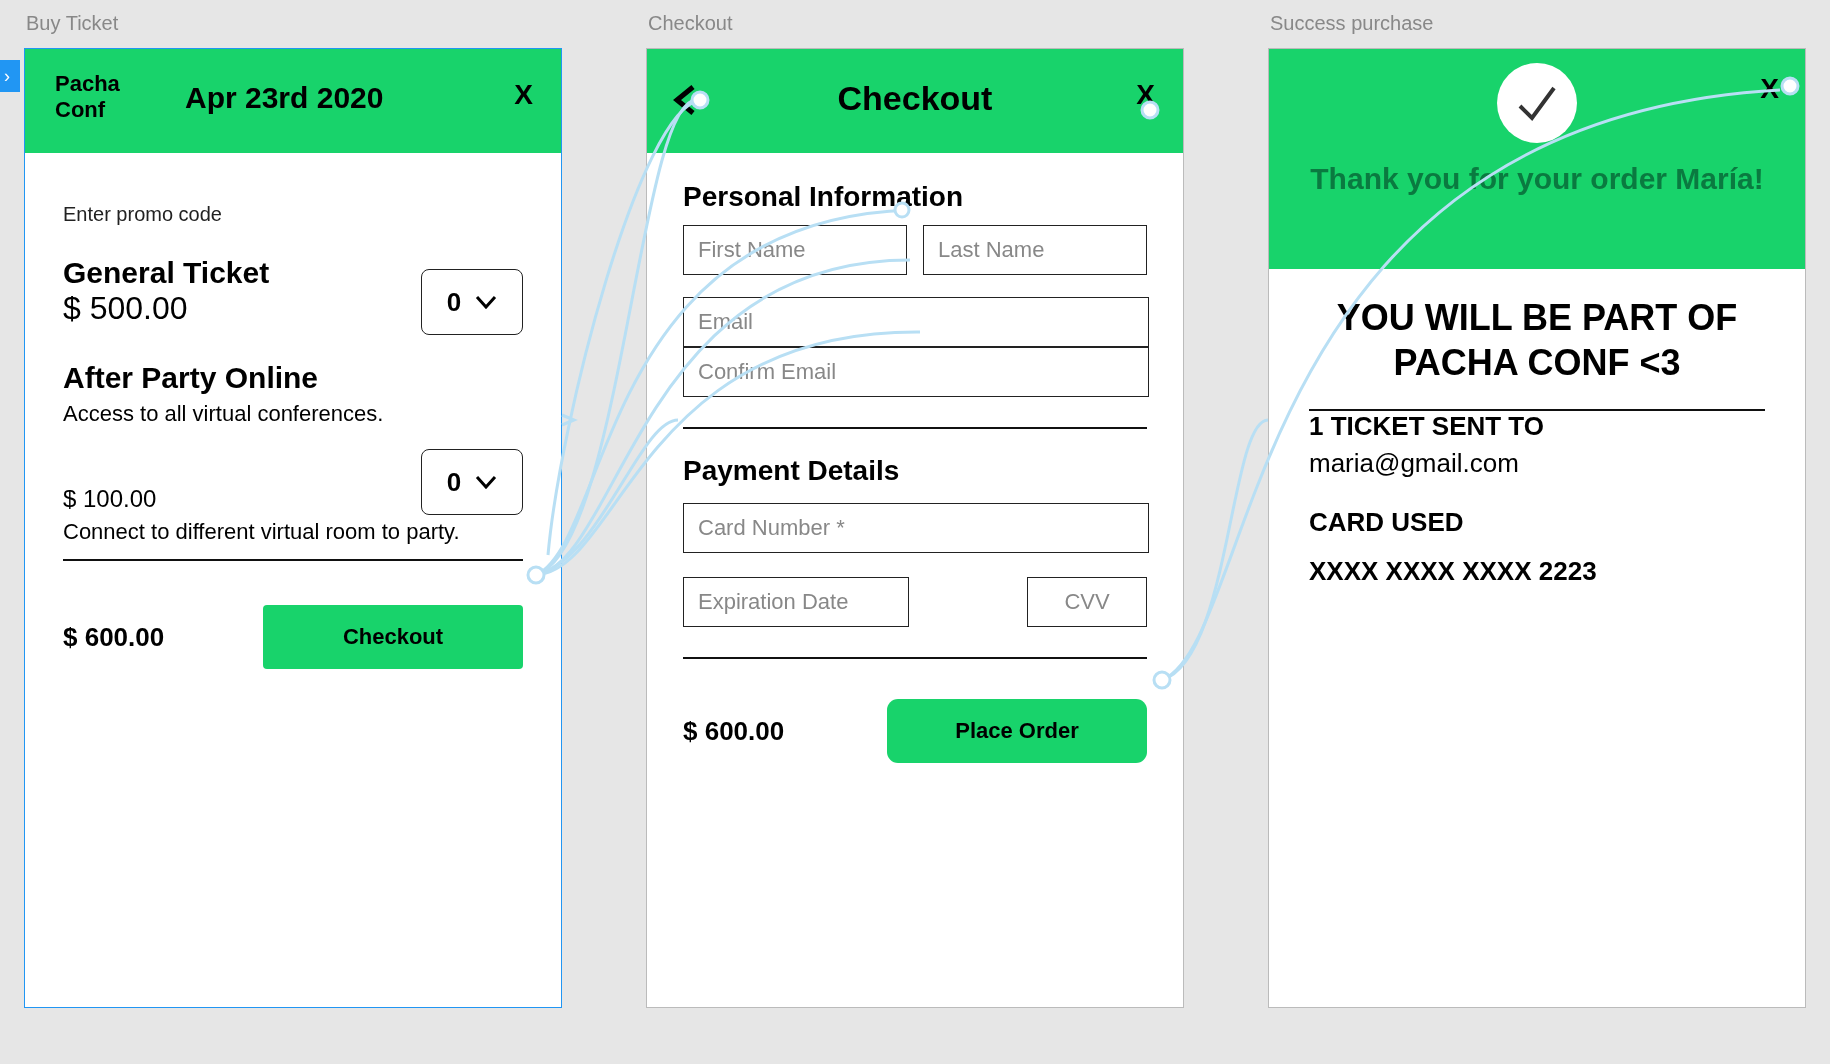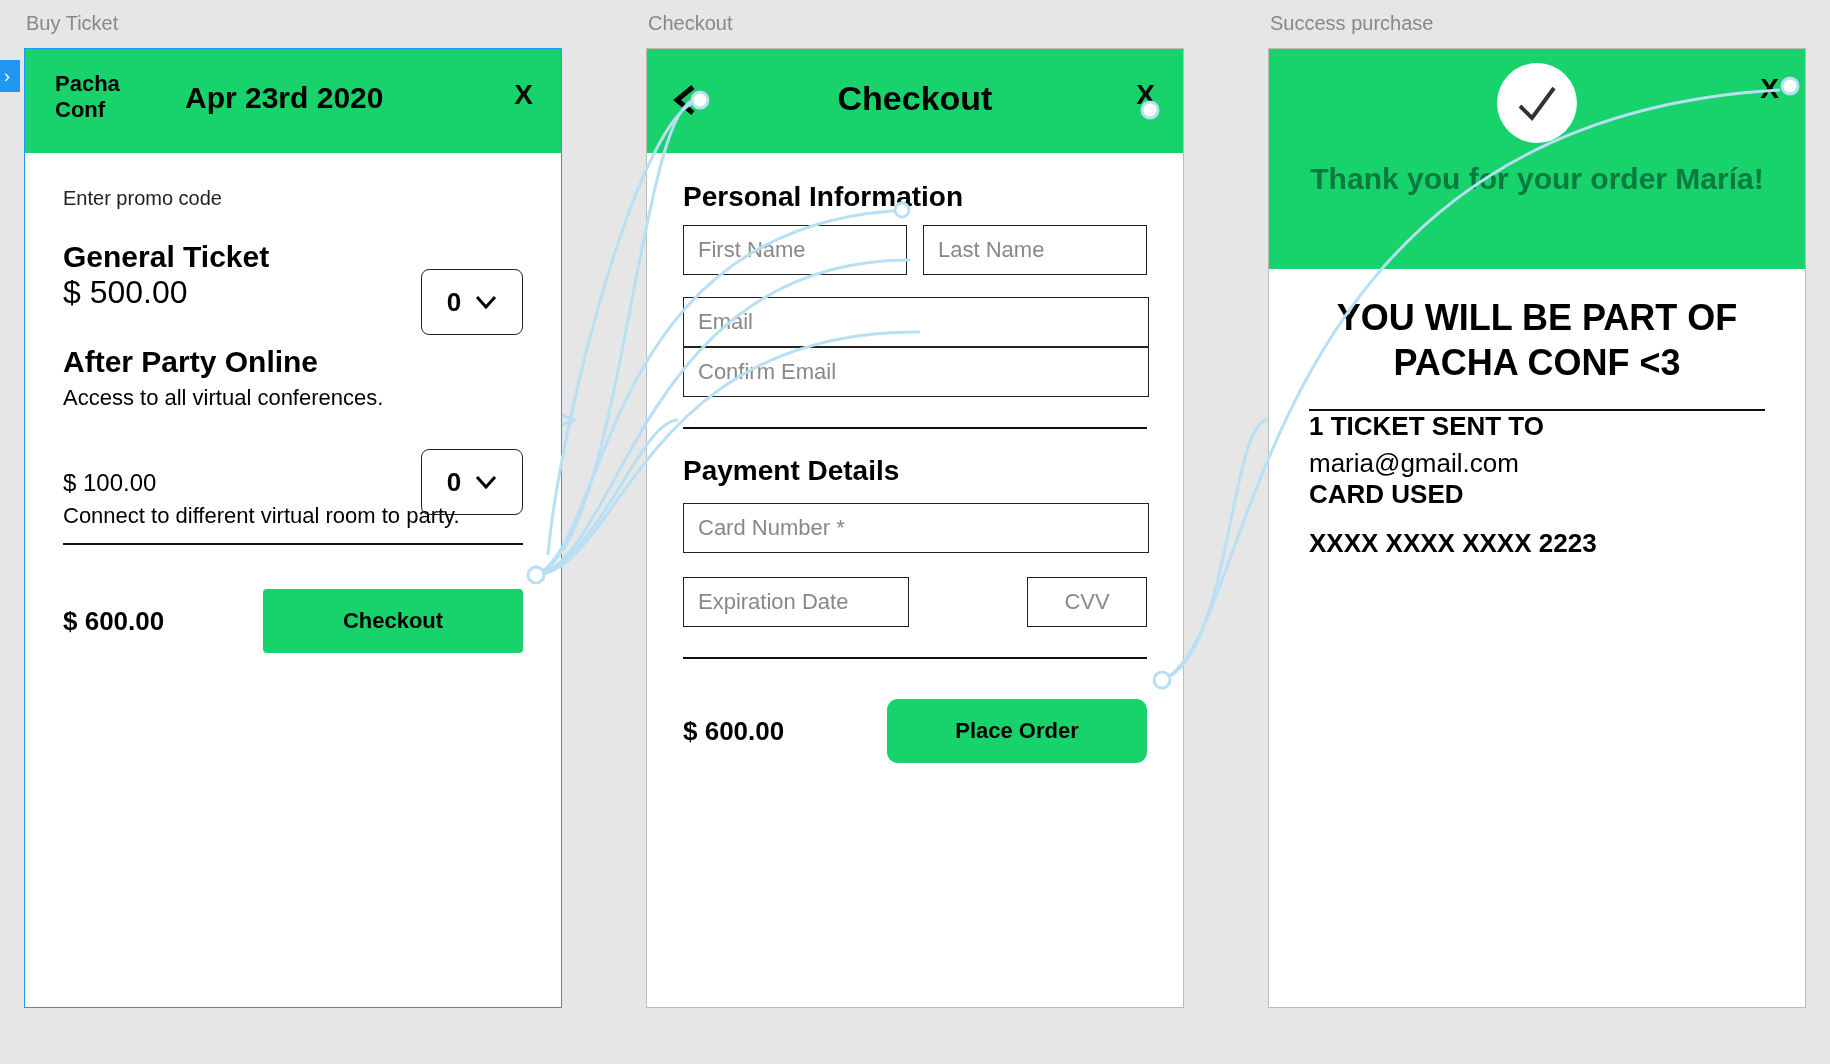--- a/index.html
+++ b/index.html
@@ -26,21 +26,21 @@
   <div class="frame-label" style="left:648px;top:12px;">Checkout</div>
   <div class="frame-label" style="left:1270px;top:12px;">Success purchase</div>
 
   <div class="frame" style="left:24px;top:48px;width:538px;height:960px;border-color:#2196f3;">
     <div class="header" style="height:104px;">
       <div style="position:absolute;left:30px;top:22px;width:90px;font-size:22px;font-weight:bold;line-height:1.2;">Pacha Conf</div>
       <div style="position:absolute;left:160px;top:32px;font-size:30px;font-weight:bold;">Apr 23rd 2020</div>
       <div class="x" style="position:absolute;right:28px;top:30px;">X</div>
     </div>
 
-    <div style="padding:34px 38px 0 38px;">
+    <div style="padding:50px 38px 0 38px;">
       <div style="font-size:20px;color:#222;">Enter promo code</div>
 
       <div style="margin-top:30px;font-size:30px;font-weight:bold;">General Ticket</div>
       <div style="position:absolute;right:38px;top:220px;width:100px;height:64px;border:1px solid #222;border-radius:8px;display:flex;align-items:center;justify-content:center;gap:14px;">
         <span style="font-size:26px;font-weight:bold;">0</span>
         <svg width="22" height="14">
             <polyline points="2,2 11,12 20,2" fill="none" stroke="#000" stroke-width="3"></polyline>
           </svg>
       </div>
       <div style="font-size:32px;">$ 500.00</div>
@@ -113,21 +113,21 @@
     </div>
 
     <div style="padding:26px 40px 0 40px;">
       <div style="font-size:36px;font-weight:bold;text-align:center;line-height:1.25;white-space:pre-line;">YOU WILL BE PART OF
 PACHA CONF &lt;3</div>
       <div class="hr" style="margin-top:24px;"></div>
 
       <div style="font-size:26px;font-weight:bold;">1 TICKET SENT TO</div>
       <div style="margin-top:6px;font-size:26px;">maria@gmail.com</div>
 
-      <div style="font-size:26px;font-weight:bold;">CARD USED</div>
+      <div style="margin-top:28px;font-size:26px;font-weight:bold;">CARD USED</div>
       <div style="margin-top:18px;font-size:26px;font-weight:bold;">XXXX XXXX XXXX 2223</div>
     </div>
   </div>
 
   <svg class="connectors" width="1830" height="1064">
     <g fill="none" stroke="#b8dff4" stroke-width="3">
 
       <path d="M536,575 C600,560 640,420 678,420"></path>
       <path d="M536,575 C610,540 600,220 910,210"></path>
       <path d="M536,575 C620,550 640,100 696,100"></path>

